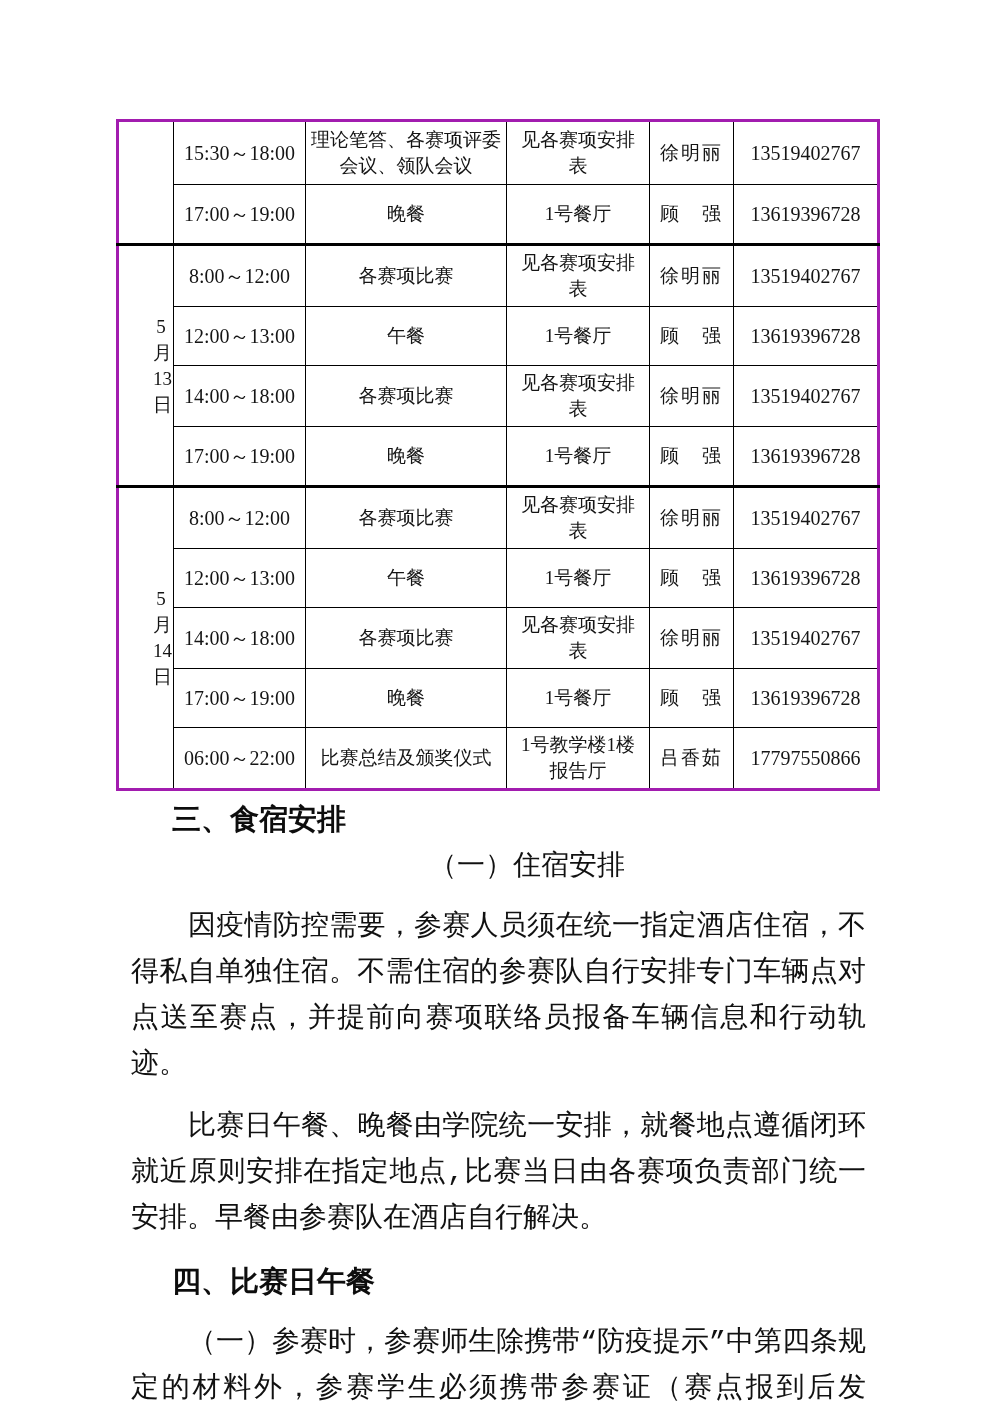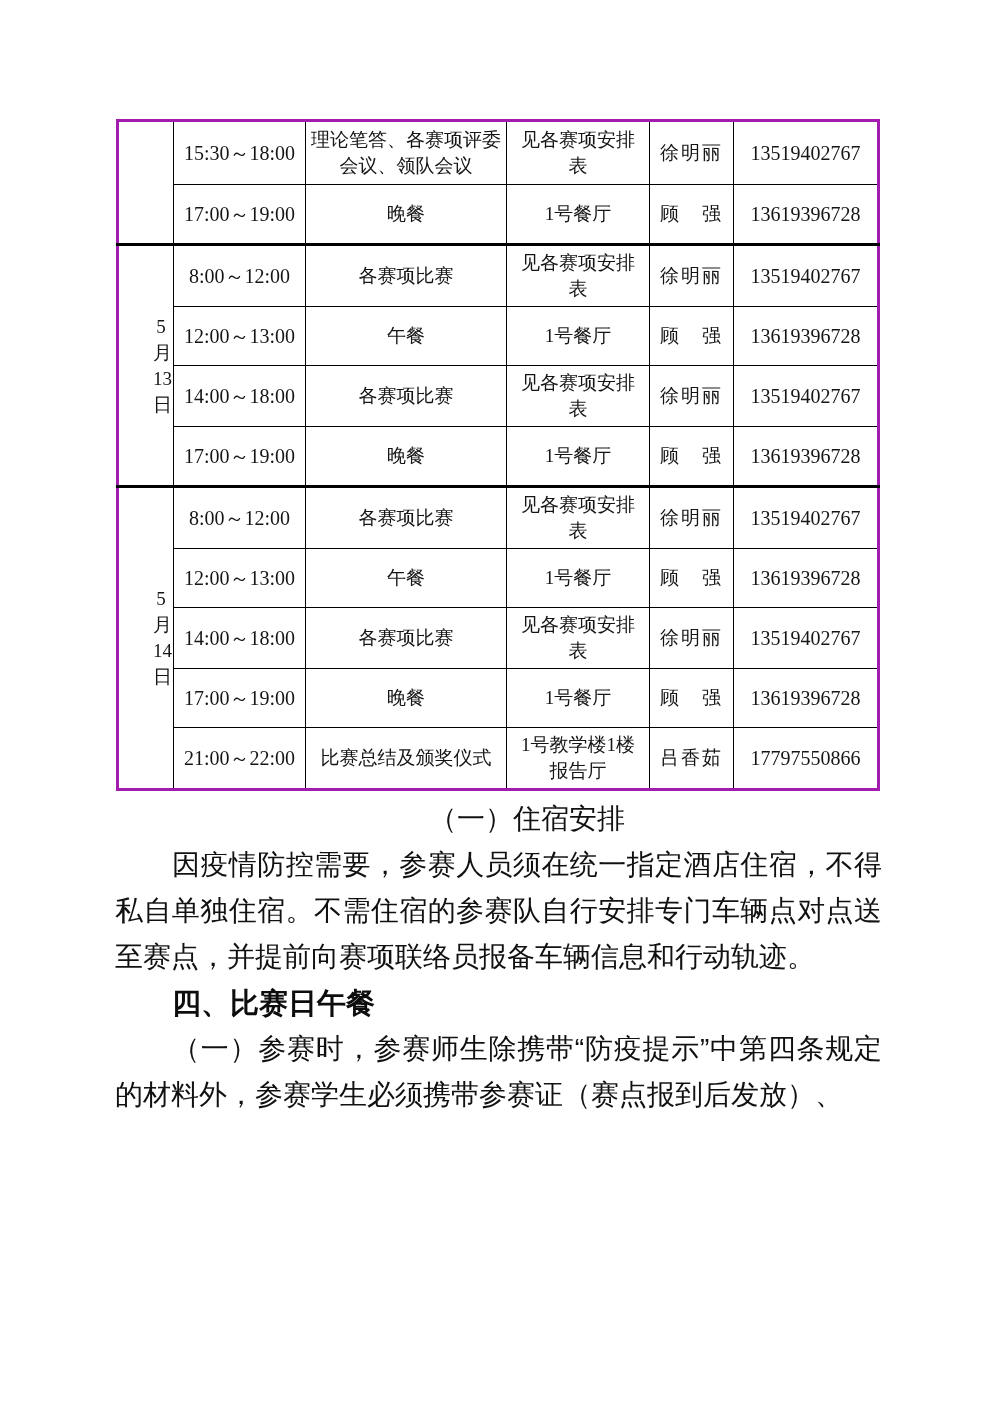--- a/index.html
+++ b/index.html
@@ -61,26 +61,26 @@
     font-family: "Liberation Serif", serif;
     font-weight: 500;
     font-size: 28px;
     line-height: 46px;
     text-indent: 57px;
     margin: 0;
     color: #111111;
     text-align: center;
   }
   .para {
-    font-family: Liberation Sans, sans-serif;
+    font-family: Liberation Mono, monospace;
     font-size: 28px;
     line-height: 46px;
     text-indent: 57px;
     text-align: justify;
-    margin: 0;
+    margin: 16px;
     color: #111111;
   }
 </style>
 </head>
 <body>
 
 <div class="page">
 
   <table class="schedule">
     <colgroup>
@@ -167,29 +167,31 @@
         <td class="num">13519402767</td>
       </tr>
       <tr class="row-sm">
         <td class="num">17:00～19:00</td>
         <td>晚餐</td>
         <td class="loc">1号餐厅</td>
         <td class="person">顾　强</td>
         <td class="num">13619396728</td>
       </tr>
       <tr class="row-md">
-        <td class="num">21:00～22:00</td>
+        <td class="num">06:00～22:00</td>
         <td>比赛总结及颁奖仪式</td>
         <td class="loc">1号教学楼1楼报告厅</td>
         <td class="person">吕香茹</td>
         <td class="num">17797550866</td>
       </tr>
     </tbody>
   </table>
 
   <div class="content">
+    <h3 class="heading-bold">三、食宿安排</h3>
     <h4 class="subheading">（一）住宿安排</h4>
     <p class="para">因疫情防控需要，参赛人员须在统一指定酒店住宿，不得私自单独住宿。不需住宿的参赛队自行安排专门车辆点对点送至赛点，并提前向赛项联络员报备车辆信息和行动轨迹。</p>
+    <p class="para">比赛日午餐、晚餐由学院统一安排，就餐地点遵循闭环就近原则安排在指定地点,比赛当日由各赛项负责部门统一安排。早餐由参赛队在酒店自行解决。</p>
     <h3 class="heading-bold">四、比赛日午餐</h3>
     <p class="para">（一）参赛时，参赛师生除携带“防疫提示”中第四条规定的材料外，参赛学生必须携带参赛证（赛点报到后发放）、</p>
   </div>
 
 </div>
 
 </body></html>

